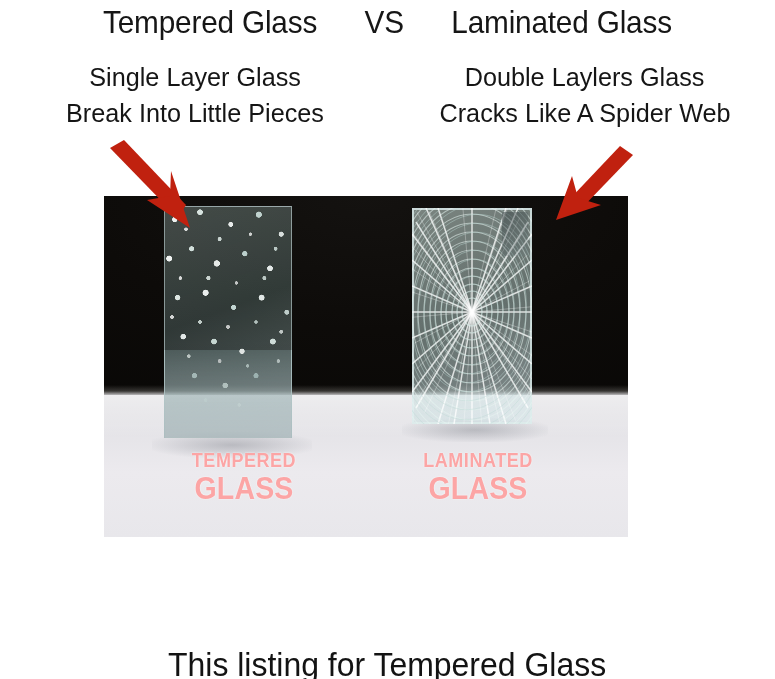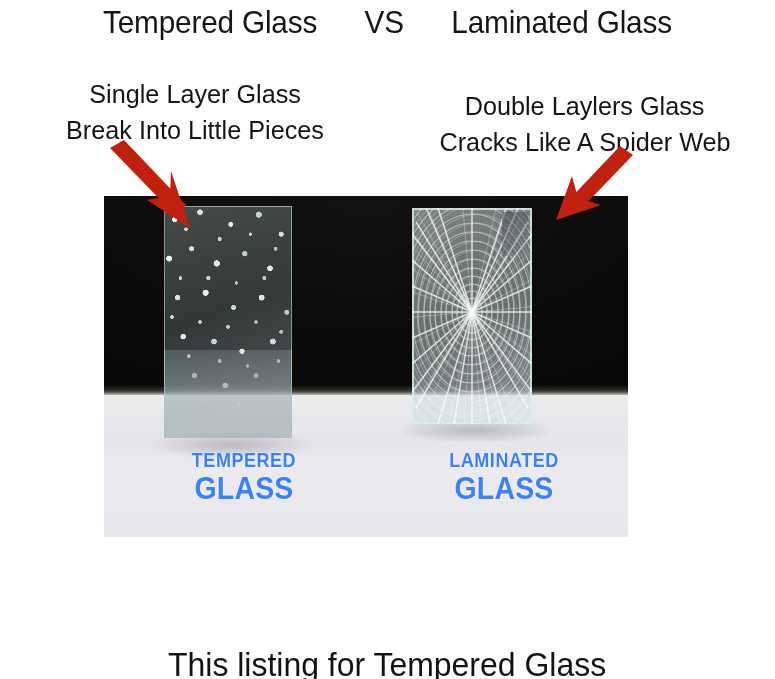--- a/index.html
+++ b/index.html
@@ -42,34 +42,34 @@
     font-weight: 400;
     letter-spacing: -0.2px;
     color: #161616;
     transform: scaleX(0.93);
     transform-origin: center;
   }
 
   
   .subhead {
     position: absolute;
-    top: 77px;
+    top: 60px;
     width: 726px;
     height: 80px;
   }
   .sub-col {
     position: absolute;
     top: 0;
     display: flex;
     flex-direction: column;
     align-items: center;
     gap: 2px;
   }
   .sub-col.left  { left: 0px;   width: 390px; }
-  .sub-col.right { left: 395px; width: 380px; margin-top: 12px; }
+  .sub-col.right { left: 395px; width: 380px; }
   .sub-col .line {
     font-family: "Liberation Sans", sans-serif;
     font-size: 26px;
     font-weight: 400;
     color: #151515;
     line-height: 1.32;
     white-space: nowrap;
     transform: scaleX(0.97);
     transform-origin: center;
   }
@@ -246,42 +246,42 @@
     background: radial-gradient(ellipse at 50% 50%, rgba(90,95,105,0.32) 0%, rgba(120,125,135,0.12) 55%, rgba(255,255,255,0) 78%);
   }
   .shadow-tempered  { left: 48px;  top: 236px; width: 160px; height: 26px; }
   .shadow-laminated { left: 298px; top: 222px; width: 146px; height: 24px; }
 
   
   .cap {
     position: absolute;
     text-align: center;
     font-family: "Liberation Sans", sans-serif;
-    color: #3b82f6;
+    color: #fca5a5;
     text-shadow: 0 0 2px rgba(255,255,255,0.85);
   }
   .cap .cap-top {
     font-size: 20px;
     font-weight: 700;
     letter-spacing: 0.6px;
     transform: scaleX(0.9);
     transform-origin: center;
     line-height: 1.05;
   }
   .cap .cap-big {
     font-size: 31px;
     font-weight: 700;
     letter-spacing: 0.2px;
     transform: scaleX(0.92);
     transform-origin: center;
     line-height: 1.05;
     margin-top: 2px;
   }
   .cap-tempered  { left: 40px;  top: 254px; width: 200px; }
-  .cap-laminated { left: 300px; top: 254px; width: 200px; }
+  .cap-laminated { left: 274px; top: 254px; width: 200px; }
 
   
   .footer {
     position: absolute;
     left: 0;
     top: 636px;
     width: 775px;
     height: 56px;
     display: flex;
     align-items: center;

